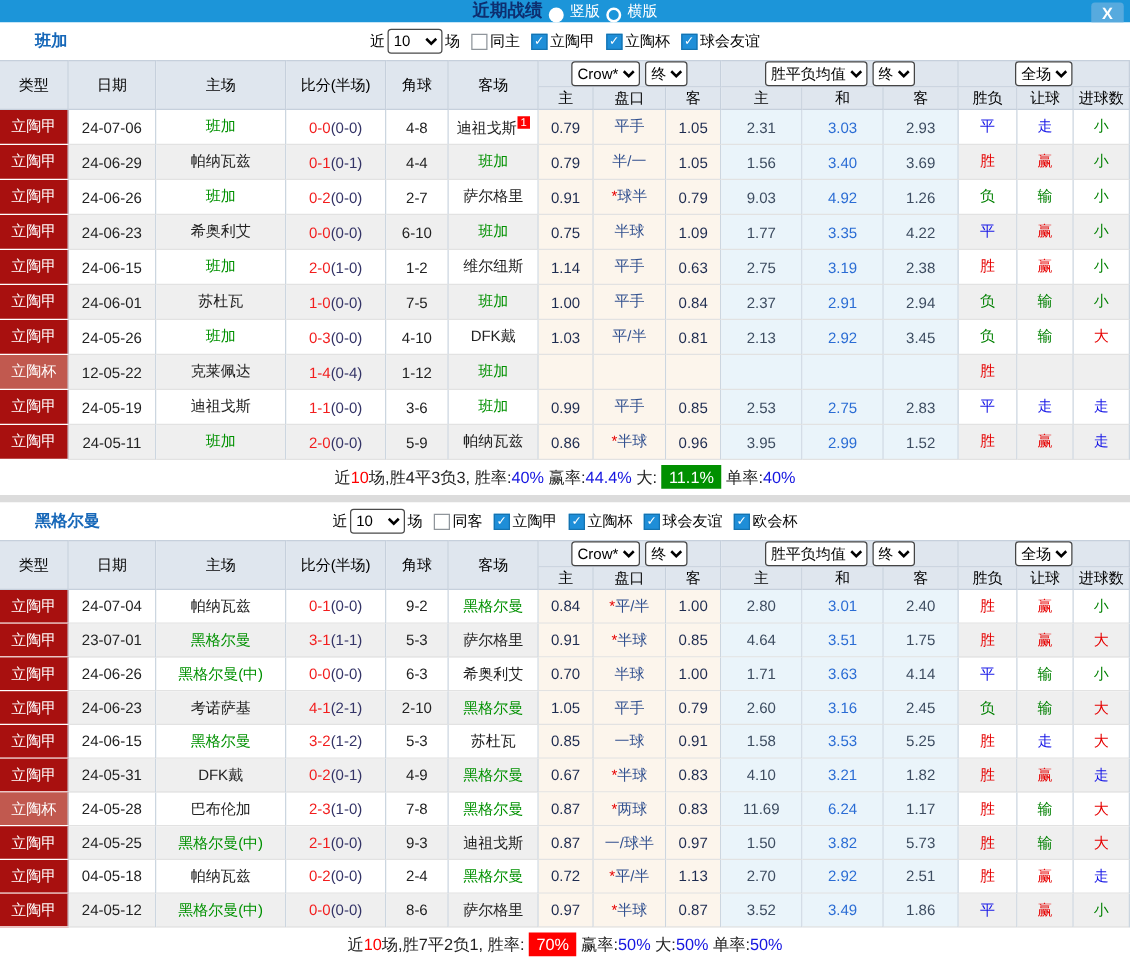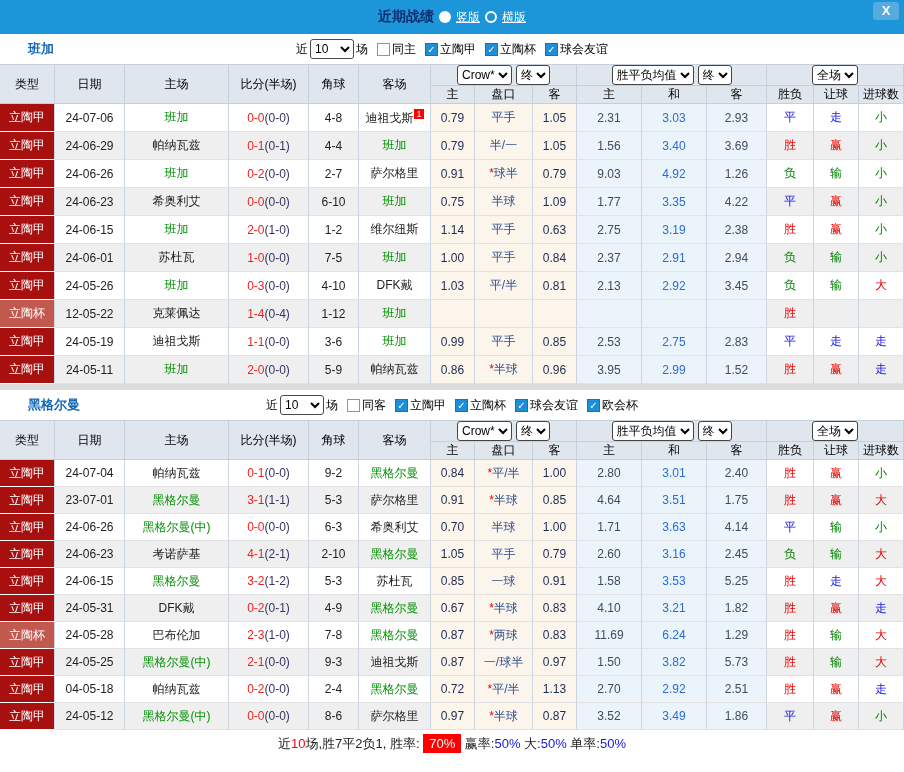--- a/index.html
+++ b/index.html
@@ -1,25 +1,25 @@
 <!DOCTYPE html>
 <html><head>
 <meta charset="utf-8">
 <style>
   * { margin:0; padding:0; box-sizing:border-box; }
   body { font-family:"Liberation Sans","DejaVu Sans",sans-serif; background:#fff; }
   .app { width:904px; height:772px; overflow:hidden; background:#fff; position:relative; }
 
   
-  .titlebar { height:34px; background:#1c95d9; position:relative; display:flex; align-items:center; justify-content:center; gap:5px; }
+  .titlebar { height:18px; background:#1c95d9; position:relative; display:flex; align-items:flex-end; justify-content:center; gap:5px; }
   .title { font-size:14px; font-weight:bold; color:#0d2f70; }
   .radio { display:inline-block; vertical-align:middle; border-radius:50%; }
   .radio.sel { width:12px; height:12px; background:#fff; }
   .radio.unsel { width:12px; height:12px; border:2px solid #fff; background:transparent; }
-  .radio-label { color:#fff; font-size:12px;text-decoration:underline; }
+  .radio-label { color:#fff; font-size:12px; }
   .close-btn { position:absolute; right:5px; top:2px; width:26px; height:18px; background:#57aade; border-radius:3px; color:#fff; font-weight:bold; text-align:center; line-height:18px; font-size:13px; cursor:pointer; }
 
   
   .team-bar { height:30px; position:relative; display:flex; align-items:center; justify-content:center; background:#fff; }
   .team-name { position:absolute; left:28px; color:#1667b8; font-weight:bold; font-size:13px; }
   .filters { display:flex; align-items:center; font-size:12px; color:#000; }
   .filters .flabel { margin:0 2px; }
   .num-select { width:44px; height:20px; font-size:12px; border:1px solid #4a4a4a; border-radius:3px; background:#fff; }
   .cb { width:13px; height:13px; display:inline-flex; align-items:center; justify-content:center; font-size:10px; line-height:13px; border:1px solid #8f959b; background:#fff; color:#fff; margin-left:7px; cursor:pointer; }
   .cb.checked { background:#1e8ed8; border-color:#1473b1; }
@@ -304,20 +304,21 @@
             <td class="odds">0.96</td>
             <td class="avg">3.95</td>
             <td class="avg mid">2.99</td>
             <td class="avg">1.52</td>
             <td><span class="c-red">胜</span></td>
             <td><span class="c-red">赢</span></td>
             <td><span class="c-blue">走</span></td>
           </tr>
         </tbody>
     </table>
+    <div class="summary"><span>近</span><span class="sum-red">10</span><span>场,胜4平3负3, 胜率:</span><span class="sum-blue">40%</span><span> 赢率:</span><span class="sum-blue">44.4%</span><span> 大: </span><span class="sum-greenbox">11.1%</span><span> 单率:</span><span class="sum-blue">40%</span></div>
   </section>
 
   <div class="sep"></div>
 
   <section class="team-section s1">
     <div class="team-bar">
       <span class="team-name">黑格尔曼</span>
       <div class="filters">
           <span class="flabel">近</span>
           <select class="num-select"><option>10</option></select>
@@ -490,21 +491,21 @@
             <td>24-05-28</td>
             <td><span class="">巴布伦加</span></td>
             <td><span class="ft">2-3</span><span class="ht">(1-0)</span></td>
             <td>7-8</td>
             <td><span class="focus">黑格尔曼</span></td>
             <td class="odds">0.87</td>
             <td class="odds pan"><span class="star">*</span>两球</td>
             <td class="odds">0.83</td>
             <td class="avg">11.69</td>
             <td class="avg mid">6.24</td>
-            <td class="avg">1.29</td>
+            <td class="avg">1.17</td>
             <td><span class="c-red">胜</span></td>
             <td><span class="c-green">输</span></td>
             <td><span class="c-red">大</span></td>
           </tr>
           <tr>
             <td class="lg">立陶甲</td>
             <td>24-05-25</td>
             <td><span class="focus">黑格尔曼(中)</span></td>
             <td><span class="ft">2-1</span><span class="ht">(0-0)</span></td>
             <td>9-3</td>

